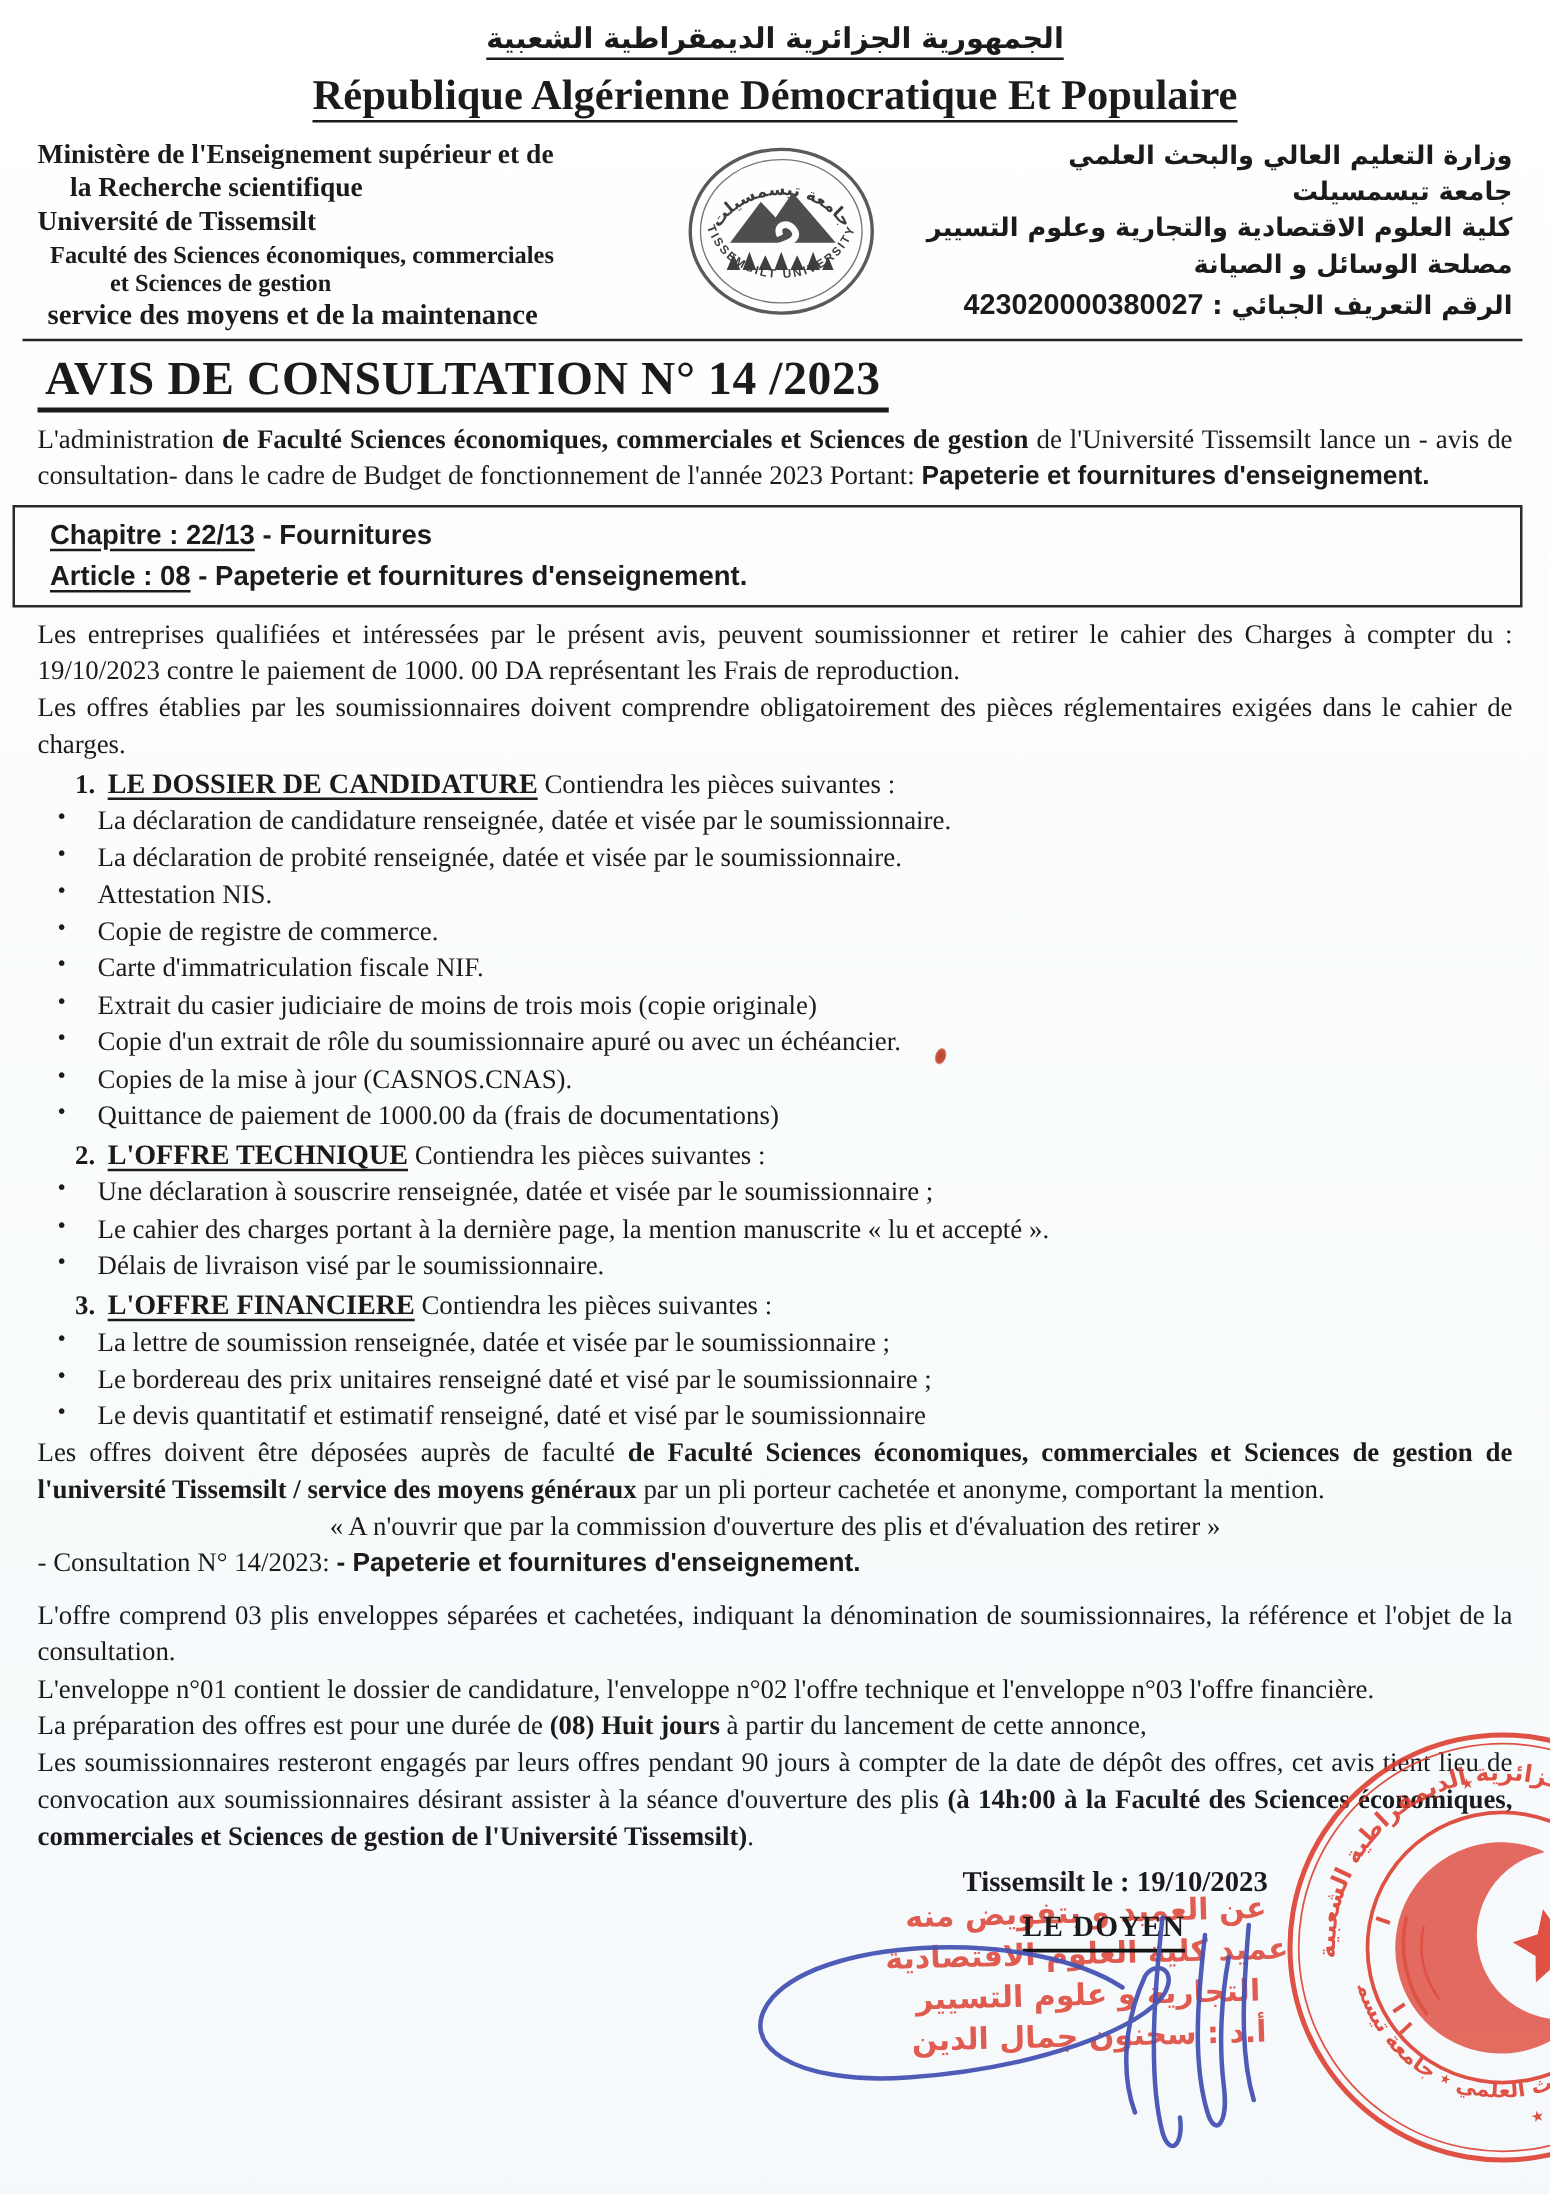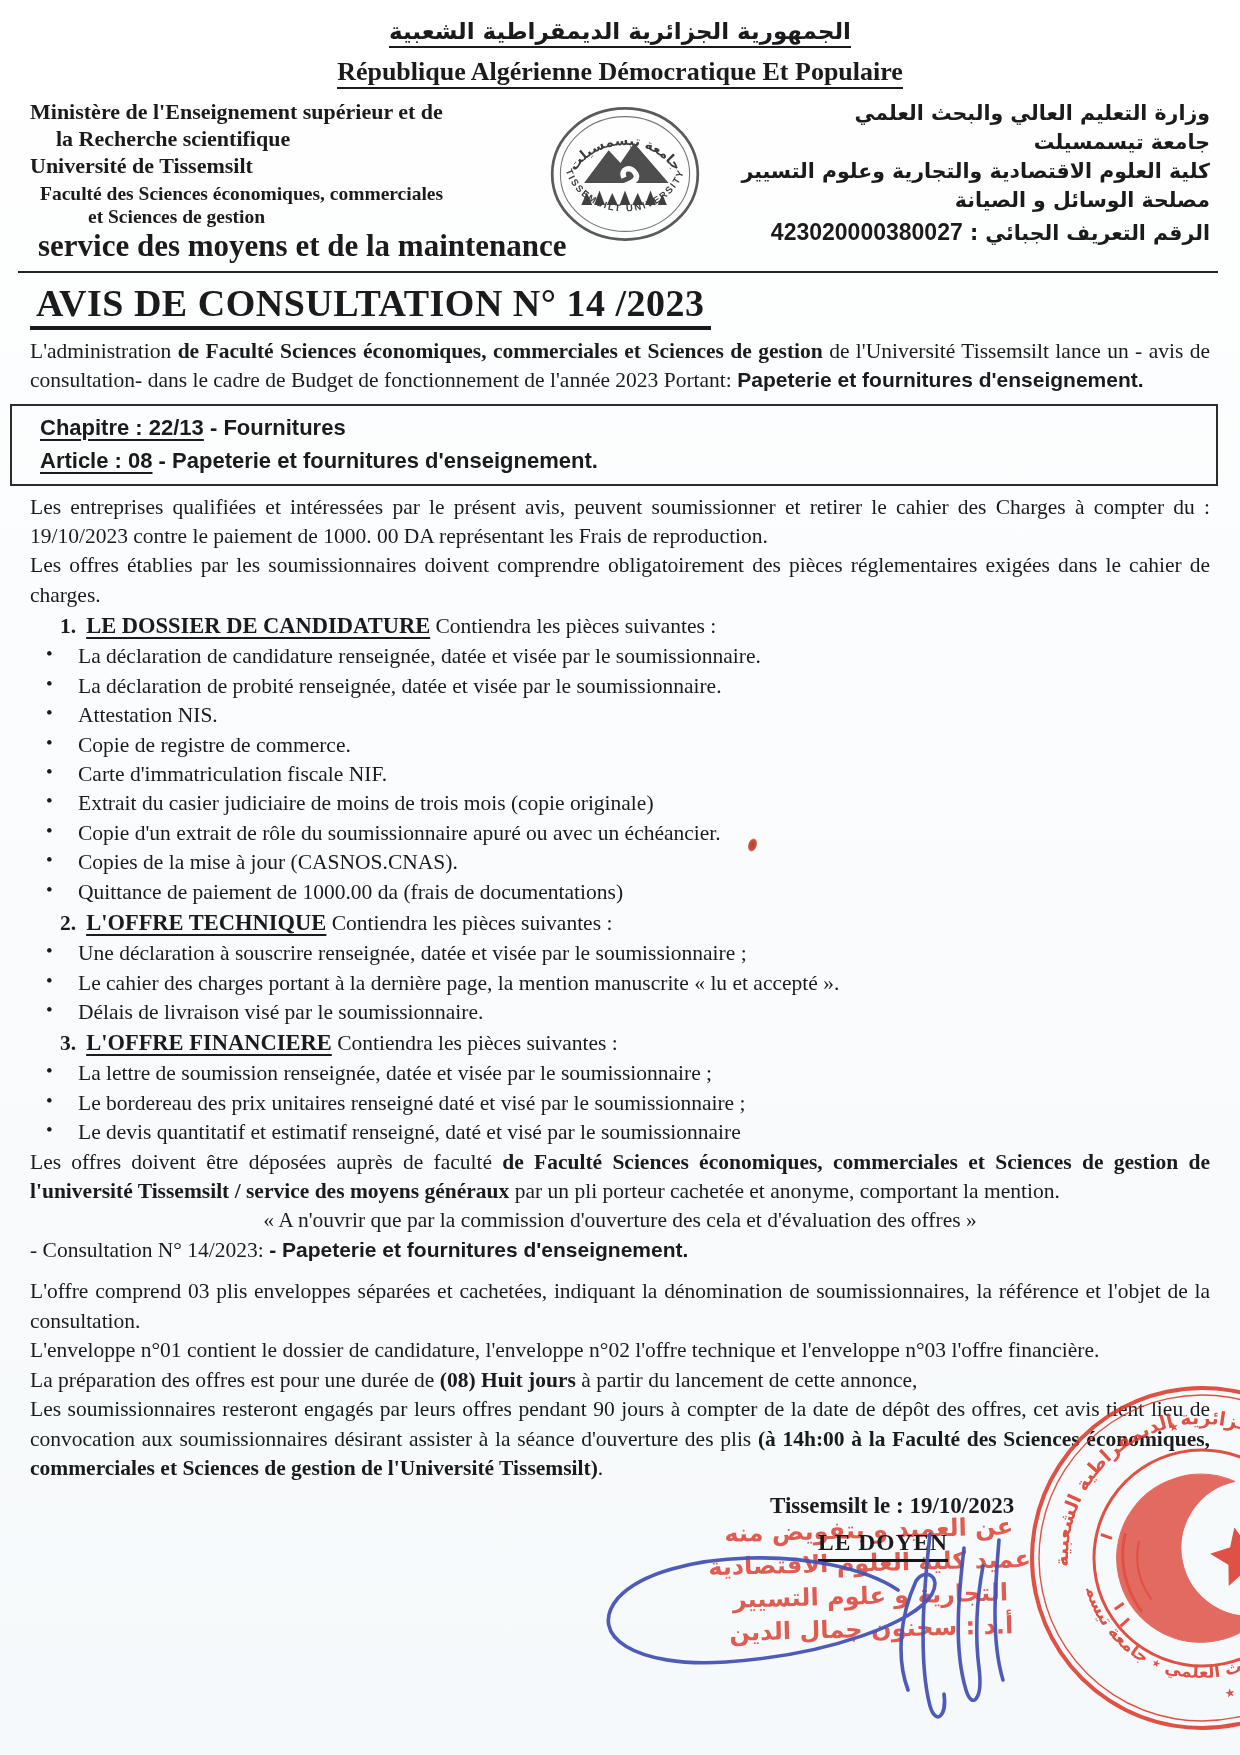--- a/index.html
+++ b/index.html
@@ -6,33 +6,33 @@
   .page{
     position:relative; width:1240px; height:1755px; margin:0 auto;
     background:linear-gradient(180deg,#ffffff 0%,#fafcfd 40%,#f6f9fb 100%);
     box-sizing:border-box; padding:16px 30px 0 30px;
     font-family:"Liberation Serif", serif; font-size:21.5px; color:#1b1b1d;
     overflow:hidden; line-height:1.37;
   }
   
   .h-ar-title{text-align:center; font-family:"DejaVu Sans",sans-serif; font-weight:bold; font-size:23px;}
   .h-ar-title span{border-bottom:2px solid #1b1b1d; padding-bottom:2px;}
-  .h-fr-title{text-align:center; font-weight:bold; font-size:26px; margin-top:6px;}
+  .h-fr-title{text-align:center; font-weight:bold; font-size:34px; margin-top:6px;}
   .h-fr-title span{border-bottom:2.5px solid #1b1b1d; padding-bottom:1px;}
   .header-grid{display:grid; grid-template-columns:480px 1fr 470px; margin-top:10px; height:150px;}
   .h-left{font-weight:bold; line-height:1.22;}
   .h-left div{font-size:22px;}
   .h-left div:nth-child(2){padding-left:26px;}
   .h-left div:nth-child(4){font-size:19.5px; padding-left:10px; margin-top:2px;}
   .h-left div:nth-child(5){font-size:19.5px; padding-left:58px;}
   .h-logo{display:flex; align-items:flex-start; justify-content:center;}
   .h-right{font-family:"DejaVu Sans",sans-serif; font-weight:bold; font-size:20.5px;
            text-align:right; direction:rtl; line-height:1.42;}
   .tax-num{font-family:"Liberation Sans",sans-serif; font-size:23px; letter-spacing:.5px;}
-  .service-line{font-weight:bold; font-size:31px; margin-top:-24px; padding-left:8px;}
+  .service-line{font-weight:bold; font-size:23px; margin-top:-24px; padding-left:8px;}
   .head-rule{border:none; border-top:2.2px solid #232323; margin:3px -8px 0 -12px;}
   
   .doc-title{margin-top:4px;}
   .doc-title span{font-weight:bold; font-size:38px; letter-spacing:.5px;
     border-bottom:4px solid #1b1b1d; padding:0 6px 2px 6px;}
   
   p{margin:0;}
   .j{text-align:justify;}
   .c{text-align:center;}
   .g{margin-top:12px;}
@@ -158,21 +158,21 @@
       <div class="sec-head"><span class="num">3.</span><span class="ht">L'OFFRE FINANCIERE</span><span> Contiendra les pièces suivantes :</span></div>
       <ul class="req">
         <li><span class="blt">•</span><span>La lettre de soumission renseignée, datée et visée par le soumissionnaire ;</span></li>
         <li><span class="blt">•</span><span>Le bordereau des prix unitaires renseigné daté et visé par le soumissionnaire ;</span></li>
         <li><span class="blt">•</span><span>Le devis quantitatif et estimatif renseigné, daté et visé par le soumissionnaire</span></li>
       </ul>
     </div>
 
   <div id="tail">
       <p class="j"><span>Les offres doivent être déposées auprès de faculté </span><span class="b">de Faculté Sciences économiques, commerciales et Sciences de gestion de l'université Tissemsilt / service des moyens généraux</span><span> par un pli porteur cachetée et anonyme, comportant la mention.</span></p>
-      <p class="c"><span>« A n'ouvrir que par la commission d'ouverture des cela et d'évaluation des offres »</span></p>
+      <p class="c"><span>« A n'ouvrir que par la commission d'ouverture des plis et d'évaluation des retirer »</span></p>
       <p class="j"><span> - Consultation N° 14/2023: </span><span class="b s">- Papeterie et fournitures d'enseignement.</span></p>
       <p class="j g"><span>L'offre comprend 03 plis enveloppes séparées et cachetées, indiquant la dénomination de soumissionnaires, la référence et l'objet de la consultation.</span></p>
       <p class="j"><span>L'enveloppe n°01 contient le dossier de candidature, l'enveloppe n°02 l'offre technique et l'enveloppe n°03 l'offre financière.</span></p>
       <p class="j"><span>La préparation des offres est pour une durée de </span><span class="b">(08) Huit  jours</span><span> à partir du lancement de cette annonce,</span></p>
       <p class="j"><span>Les soumissionnaires resteront engagés par leurs offres pendant 90 jours à compter de la date de dépôt des offres, cet avis tient lieu de convocation aux soumissionnaires désirant assister à la séance d'ouverture des plis </span><span class="b">(à 14h:00 à la Faculté des Sciences économiques, commerciales et Sciences de gestion de l'Université Tissemsilt)</span><span>.</span></p>
     </div>
 
   <div class="ink-speck"></div>
 
   <div class="sig-block">

